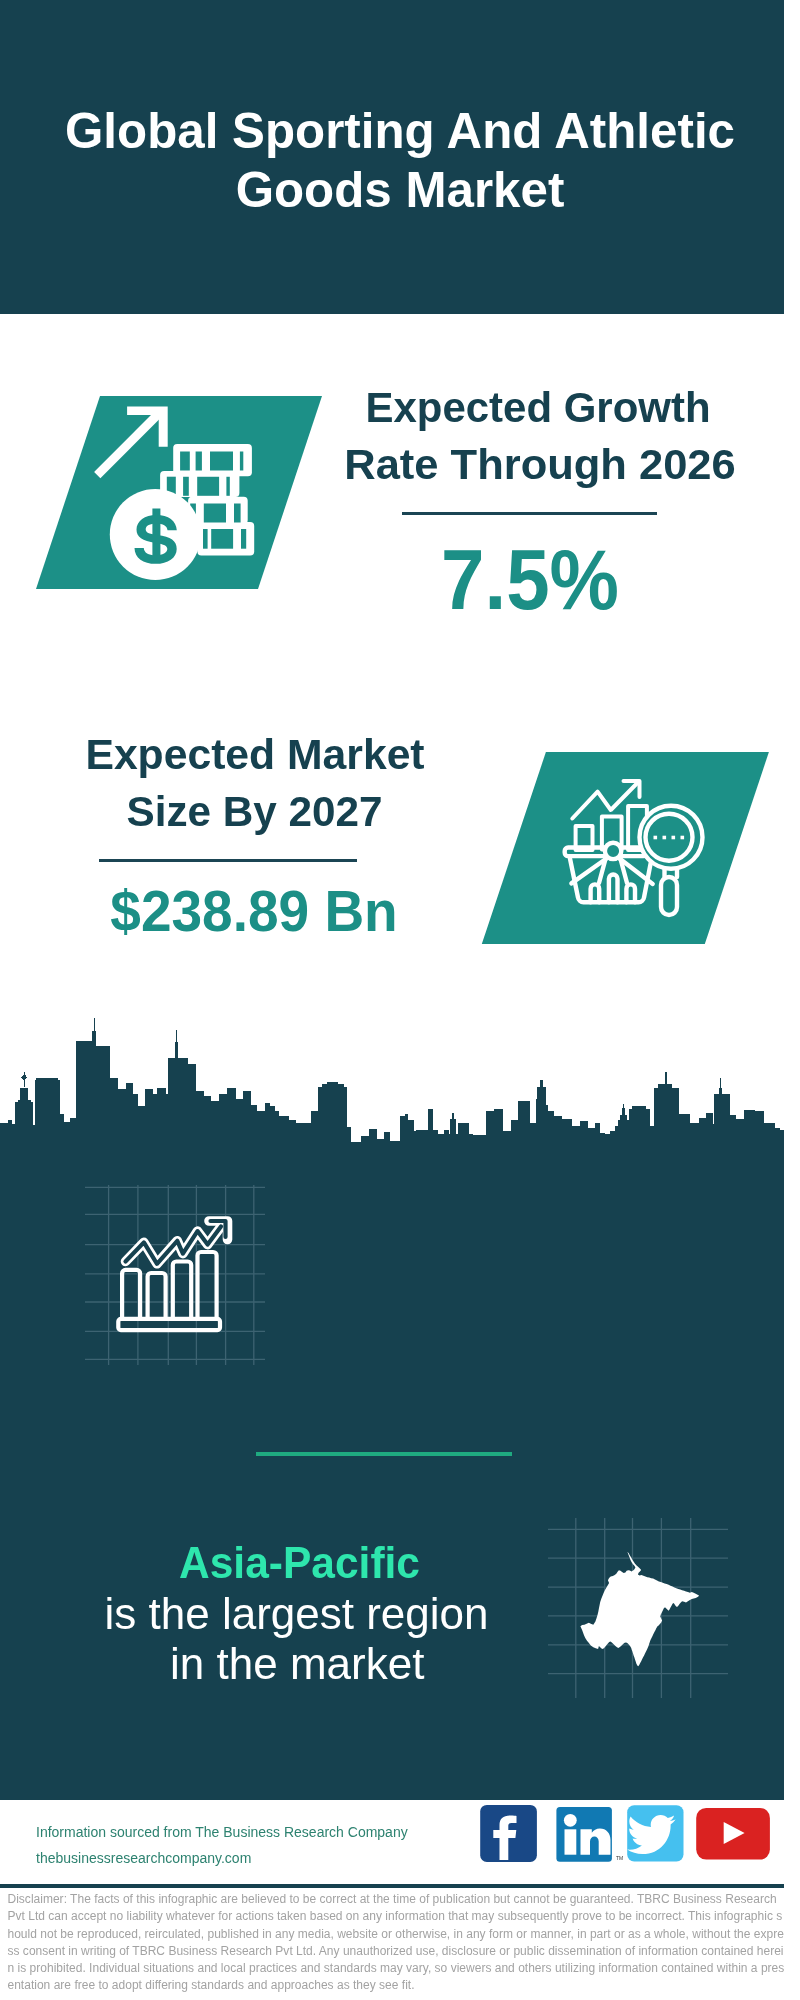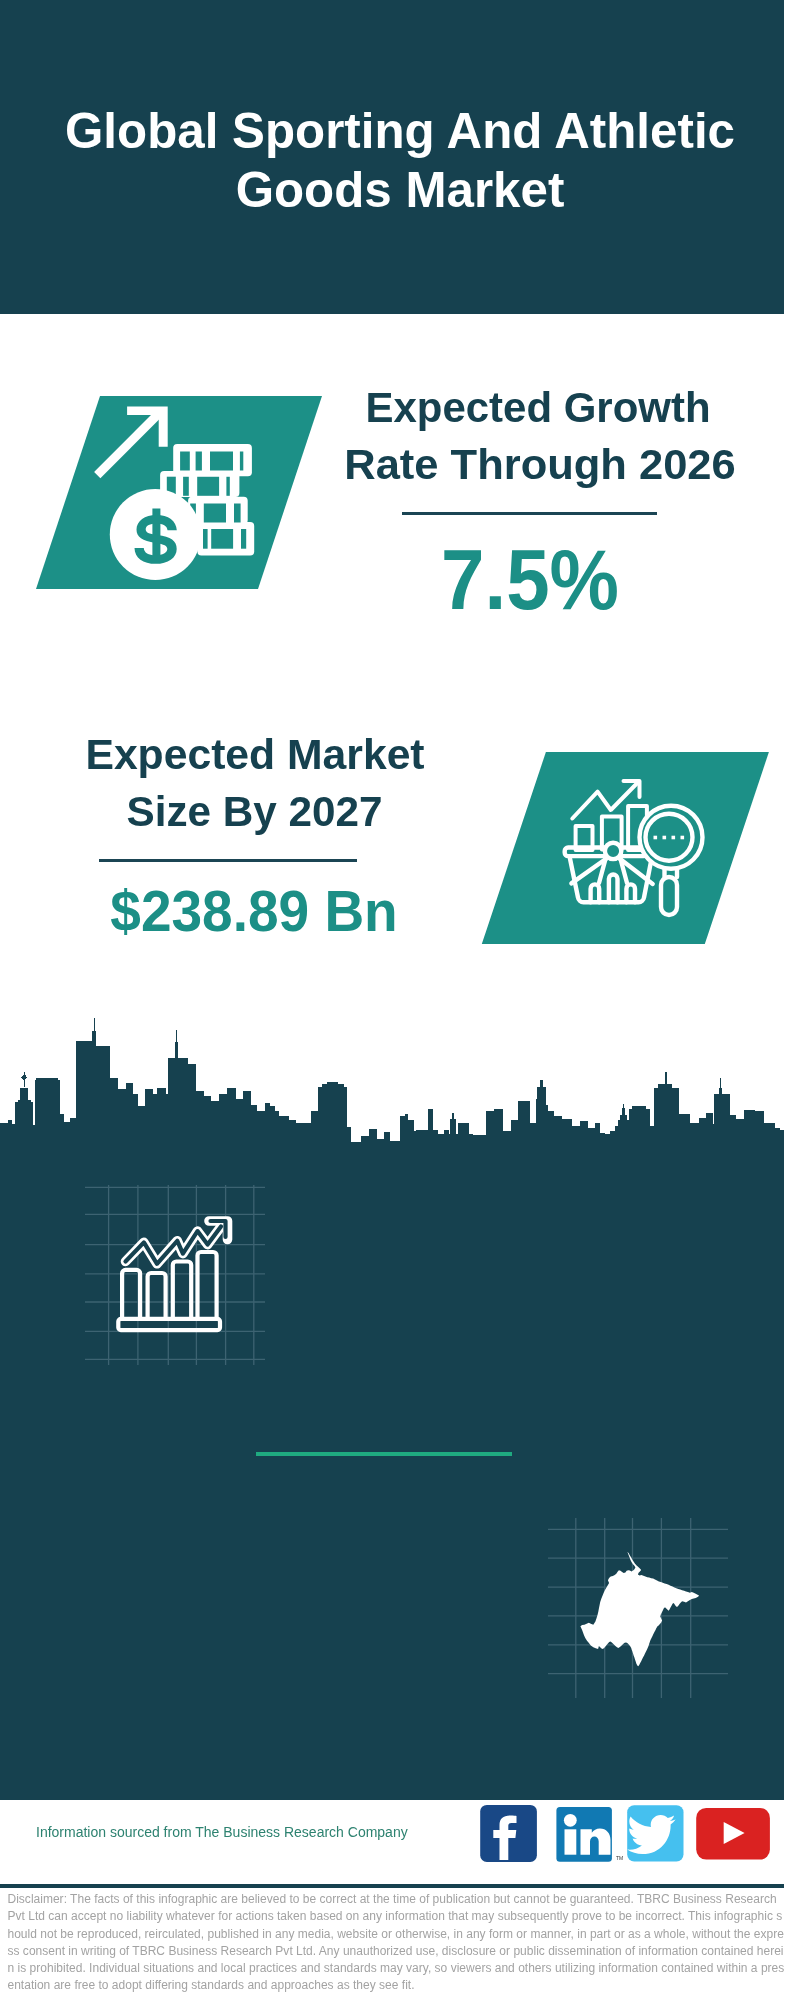--- a/index.html
+++ b/index.html
@@ -158,32 +158,38 @@
         <path d="M125.5 1261.5 L143.9 1242.4 L157 1263.8 L177.3 1240.8 L182.9 1253.6 L197.5 1231.1 L207.6 1244.6 L221 1226.5" stroke="#ffffff" stroke-width="9.6"></path>
         <path d="M209 1221 H227.5 V1239.5" stroke="#ffffff" stroke-width="9.6"></path>
         <path d="M125.5 1261.5 L143.9 1242.4 L157 1263.8 L177.3 1240.8 L182.9 1253.6 L197.5 1231.1 L207.6 1244.6 L221 1226.5" stroke="#16414f" stroke-width="4.2"></path>
         <path d="M210.5 1221 H225.5 V1237" stroke="#16414f" stroke-width="4.2"></path>
       </g>
     </svg>
   </div>
 
   <div class="divider" style="left:256px;top:1452px;width:256px;"></div>
 
+  <div class="fact" style="left:46.5px;top:1538px;width:500px;font-size:44px;line-height:50.5px;">
+    <span class="hl" style="transform:scaleX(0.966);display:block;margin-left:5px;">Asia-Pacific</span>
+    <span style="display:block;">is the largest region</span>
+    <span style="display:block;margin-left:1.5px;">in the market</span>
+  </div>
   <div class="abs" style="left:548px;top:1518px;width:180px;height:180px;">
     <svg width="180" height="180" viewBox="548 1518 180 180">
       <g stroke="#3d6372" stroke-width="1.3">
         <path d="M575.8 1518 V1698 M604.7 1518 V1698 M632.5 1518 V1698 M661.4 1518 V1698 M690.7 1518 V1698"></path>
         <path d="M548 1529.3 H728 M548 1558.2 H728 M548 1587.1 H728 M548 1615.9 H728 M548 1644.8 H728 M548 1673.7 H728"></path>
       </g>
       <path d="M609.1,1583.1 607.9,1580.2 609.1,1577.9 610.7,1576.6 612.8,1576.0 614.7,1575.0 616.3,1573.7 617.6,1571.8 618.9,1570.2 620.5,1570.8 622.1,1572.1 623.7,1573.1 625.4,1572.5 626.6,1570.8 628.3,1570.2 629.9,1570.5 631.5,1571.5 633.1,1570.5 634.4,1569.2 635.4,1567.6 634.4,1565.7 632.8,1564.1 631.5,1562.1 630.5,1559.9 629.5,1557.3 628.6,1555.0 627.9,1553.1 627.3,1551.8 628.6,1553.1 629.9,1555.4 631.2,1557.6 632.5,1559.9 633.7,1561.8 635.0,1563.7 636.6,1565.4 638.3,1567.0 639.9,1568.6 641.2,1569.9 639.9,1571.5 638.6,1572.8 637.9,1574.4 639.5,1575.4 641.5,1575.0 643.4,1575.7 645.4,1576.6 647.3,1577.3 649.2,1577.6 651.2,1578.3 653.1,1578.6 655.0,1579.5 657.0,1580.5 658.9,1581.5 660.8,1582.1 662.8,1582.8 664.7,1583.4 666.6,1584.1 668.6,1584.7 670.5,1585.7 672.5,1586.6 674.4,1587.6 676.3,1588.3 678.3,1588.9 680.2,1589.5 682.1,1590.2 684.1,1590.8 686.0,1591.5 687.9,1592.1 689.9,1592.8 691.8,1592.1 693.7,1592.8 695.7,1593.7 697.6,1594.7 699.2,1595.7 697.6,1597.0 695.7,1597.9 693.7,1598.6 691.8,1598.9 689.9,1599.9 687.9,1601.2 686.0,1602.5 684.1,1601.8 682.1,1601.2 680.8,1602.5 679.5,1604.1 678.3,1605.7 677.0,1607.0 675.7,1606.0 674.7,1604.4 673.7,1603.1 672.5,1603.7 671.5,1605.7 670.5,1607.6 669.5,1609.5 668.6,1610.8 667.3,1609.5 666.0,1608.3 665.0,1607.3 663.7,1608.6 662.8,1610.5 661.8,1612.5 660.8,1614.4 660.2,1616.6 661.2,1618.6 662.1,1620.5 661.2,1622.5 659.9,1624.1 658.6,1625.4 657.3,1626.6 656.3,1628.3 655.4,1630.2 654.4,1632.1 653.4,1634.1 652.5,1636.0 651.5,1637.9 650.5,1639.9 649.9,1641.8 649.2,1643.7 648.6,1645.7 647.9,1647.6 647.0,1649.5 646.0,1651.5 645.0,1653.4 644.1,1655.4 643.1,1657.3 642.1,1659.2 641.2,1661.2 640.2,1663.1 639.2,1665.0 638.3,1666.3 637.3,1665.4 636.3,1663.4 635.7,1661.5 635.0,1659.5 634.4,1657.6 633.7,1655.7 633.1,1653.7 632.5,1651.8 631.8,1649.9 631.2,1647.9 630.2,1646.3 629.2,1645.0 628.3,1644.1 627.3,1643.1 626.0,1642.5 624.7,1642.8 623.4,1643.7 622.1,1645.0 620.8,1646.3 619.5,1647.3 618.3,1647.9 617.0,1647.3 615.7,1646.3 614.4,1645.0 613.1,1643.7 611.8,1642.5 610.5,1641.5 609.2,1642.1 607.9,1643.4 606.6,1645.0 605.4,1646.6 604.1,1647.9 602.8,1648.9 601.5,1648.6 600.2,1647.3 598.9,1646.0 598.1,1648.9 595.7,1648.3 593.3,1647.3 590.8,1645.4 588.9,1643.1 587.0,1640.8 585.4,1638.3 584.1,1635.4 583.1,1632.8 582.1,1629.9 580.4,1626.3 582.1,1625.0 584.4,1624.7 586.6,1623.7 588.9,1622.8 590.8,1623.7 593.3,1624.7 595.4,1621.5 596.5,1618.3 597.5,1615.0 598.3,1611.8 598.9,1608.6 599.5,1605.4 600.2,1602.1 601.2,1598.9 602.5,1595.7 603.7,1592.8 605.0,1589.9 606.6,1587.3Z" fill="#ffffff"></path>
     </svg>
   </div>
 
   <div class="src" style="left:36px;top:1819px;">
     <div>Information sourced from The Business Research Company</div>
+    <div>thebusinessresearchcompany.com</div>
   </div>
 
   <svg class="abs" style="left:470px;top:1800px;" width="310" height="70" viewBox="470 1800 310 70">
     <g>
       <rect x="480.2" y="1804.9" width="56.7" height="57" rx="6.6" fill="#194886"></rect>
       <path d="M516.5 1823.1h-5.1c-2.4 0-3.1 1.1-3.1 2.9v4.0h8.0l-0.9 8.1h-7.1v22.0h-8.8v-22.0h-6.2v-8.1h6.2v-4.8c0-6.2 3.5-9.6 10.6-9.6 3.4 0 6.0 0.3 6.4 0.4z" fill="#ffffff"></path>
     </g>
     <g>
       <rect x="556.4" y="1807.0" width="55.5" height="54.7" rx="3.5" fill="#1179B3"></rect>
       <circle cx="570.3" cy="1820.3" r="6.4" fill="#ffffff"></circle>

